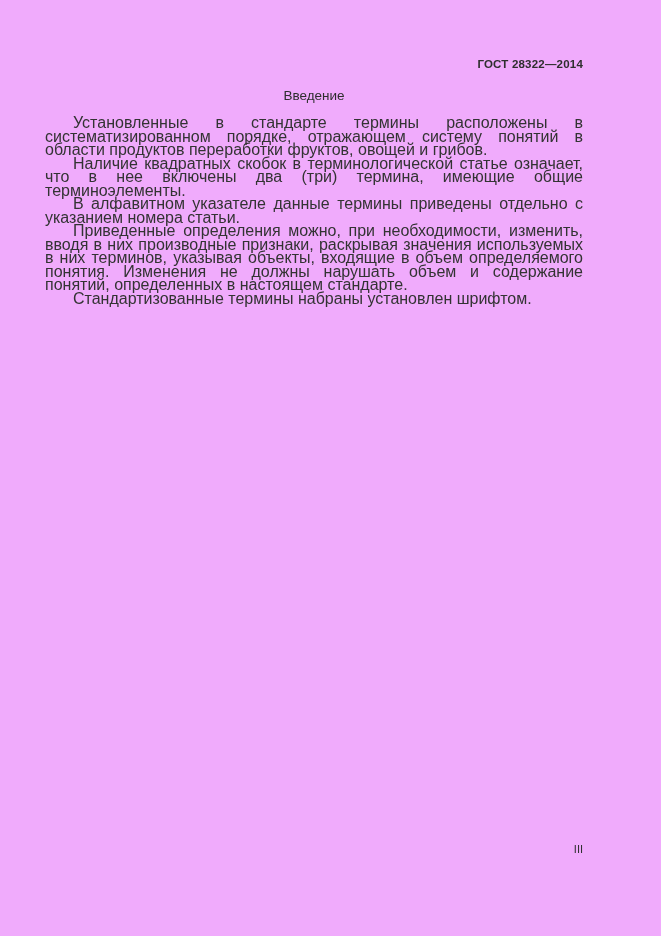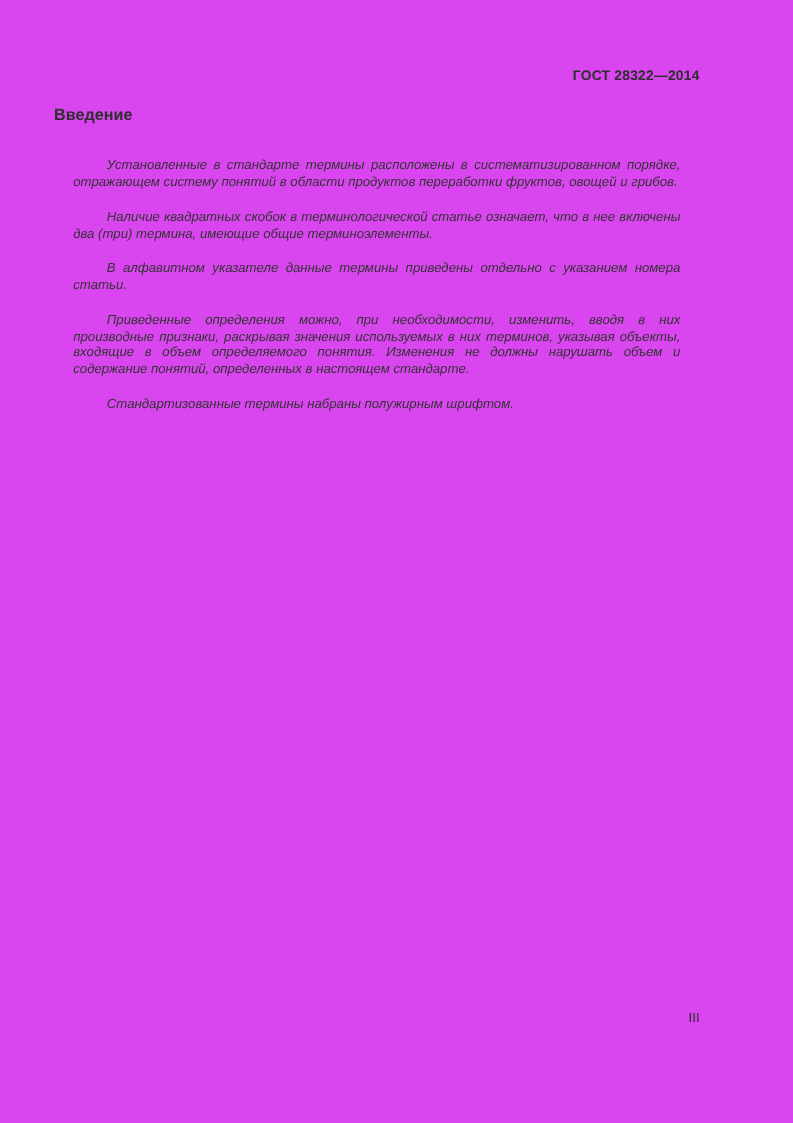--- a/index.html
+++ b/index.html
@@ -4,21 +4,21 @@
 <style>
   html, body {
     margin: 0;
     padding: 0;
     background: #ffffff;
   }
   .page {
     position: relative;
     width: 661px;
     height: 936px;
-    background: #d946ef;
+    background: #f0abfc;
     font-family: "Liberation Sans", sans-serif;
     color: #333333;
     overflow: hidden;
     box-sizing: border-box;
   }
   .doc-header {
     position: absolute;
     top: 58px;
     left: 45px;
     width: 538px;
@@ -26,39 +26,39 @@
     font-size: 11.5px;
     font-weight: bold;
     color: #2e2e2e;
     letter-spacing: 0.2px;
   }
   .doc-title {
     position: absolute;
     top: 88px;
     left: 45px;
     width: 538px;
+    text-align: center;
     font-size: 13.5px;
-    font-weight: bold;
+    font-weight: normal;
     color: #2e2e2e;
   }
   .doc-body {
     position: absolute;
     top: 116px;
     left: 45px;
     width: 538px;
   }
   .doc-body p {
-    margin: 16px;
-    font-size: 11px;
+    margin: 0;
+    font-size: 16px;
     line-height: 13.5px;
     text-align: justify;
     text-align-last: left;
     text-indent: 28px;
     color: #333333;
-    font-style: italic;
   }
   .page-number {
     position: absolute;
     top: 843px;
     left: 45px;
     width: 538px;
     text-align: right;
     font-size: 11px;
     font-weight: normal;
     color: #2e2e2e;
@@ -71,18 +71,18 @@
 
   <div class="doc-header">ГОСТ 28322—2014</div>
 
   <div class="doc-title">Введение</div>
 
   <div class="doc-body">
     <p>Установленные в стандарте термины расположены в систематизированном порядке, отражающем систему понятий в области продуктов переработки фруктов, овощей и грибов.</p>
     <p>Наличие квадратных скобок в терминологической статье означает, что в нее включены два (три) термина, имеющие общие терминоэлементы.</p>
     <p>В алфавитном указателе данные термины приведены отдельно с указанием номера статьи.</p>
     <p>Приведенные определения можно, при необходимости, изменить, вводя в них производные признаки, раскрывая значения используемых в них терминов, указывая объекты, входящие в объем определяемого понятия. Изменения не должны нарушать объем и содержание понятий, определенных в настоящем стандарте.</p>
-    <p>Стандартизованные термины набраны полужирным шрифтом.</p>
+    <p>Стандартизованные термины набраны установлен шрифтом.</p>
   </div>
 
   <div class="page-number">III</div>
 
 </div>
 
 </body></html>

